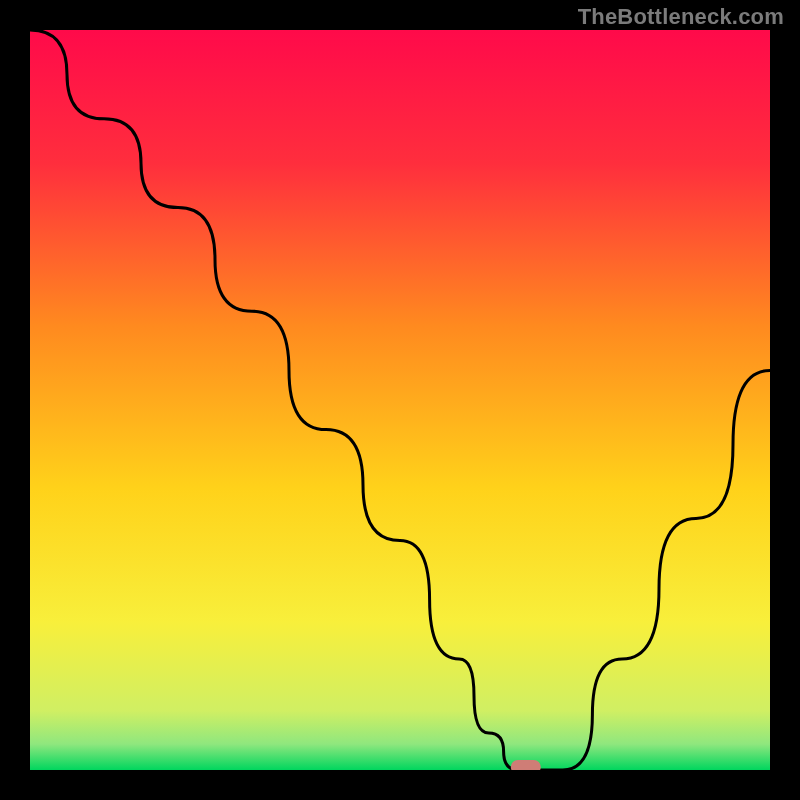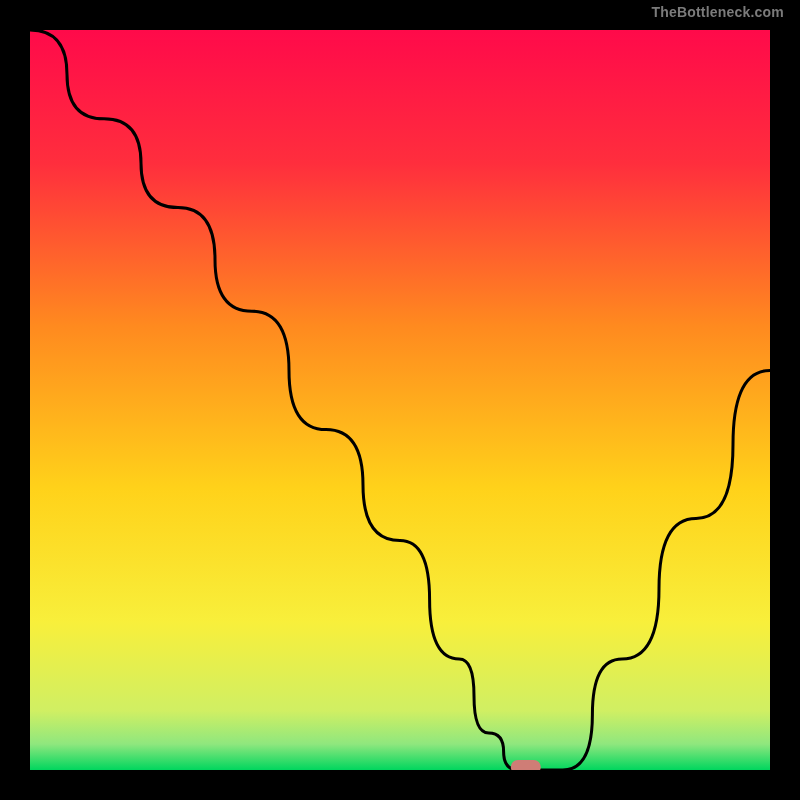--- a/index.html
+++ b/index.html
@@ -15,21 +15,21 @@
     position: relative;
     width: 800px;
     height: 800px;
     background: #000;
   }
   .watermark {
     position: absolute;
     top: 4px;
     right: 16px;
     color: #7b7b7b;
-    font-size: 14px;
+    font-size: 22px;
     font-weight: 600;
     letter-spacing: 0.2px;
     user-select: none;
   }
   .plot-area {
     position: absolute;
     top: 30px;
     left: 30px;
     width: 740px;
     height: 740px;

